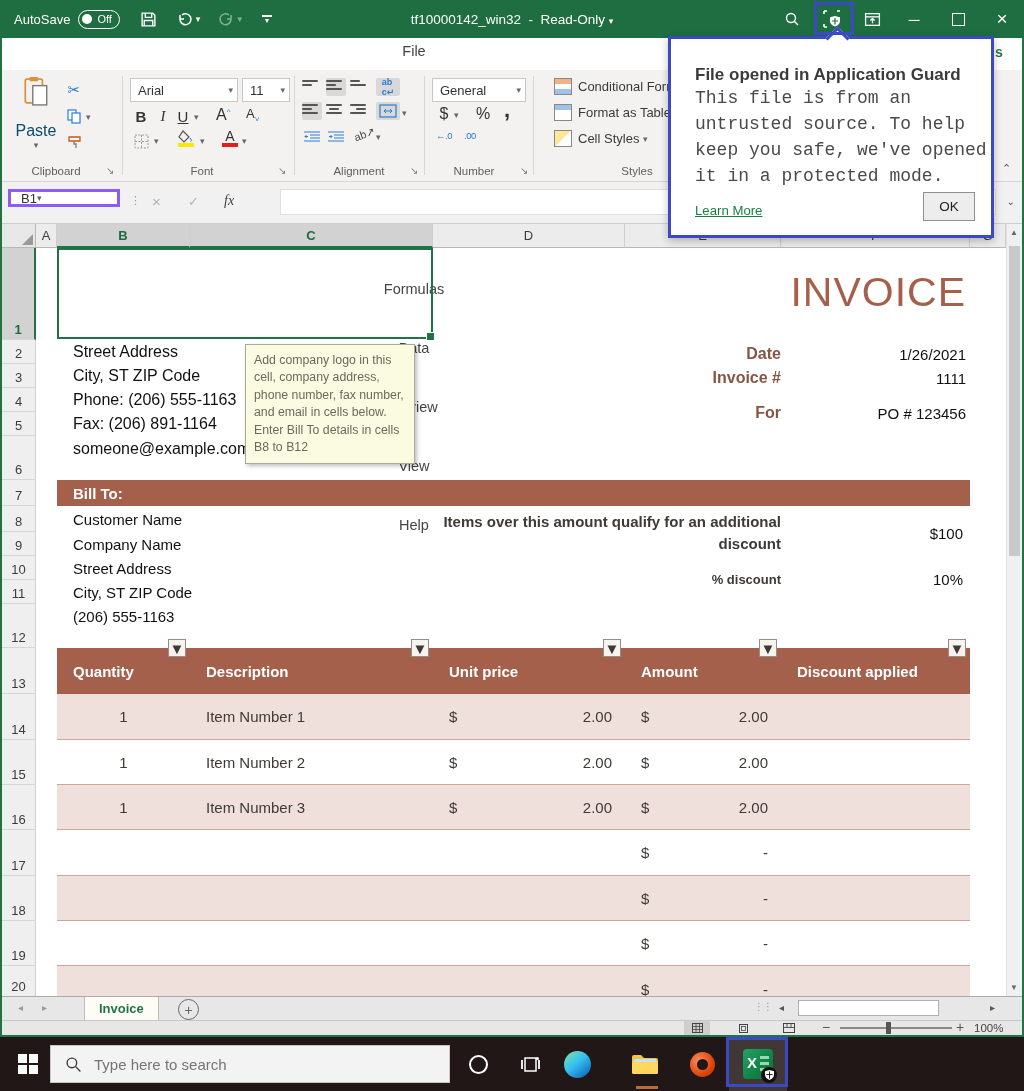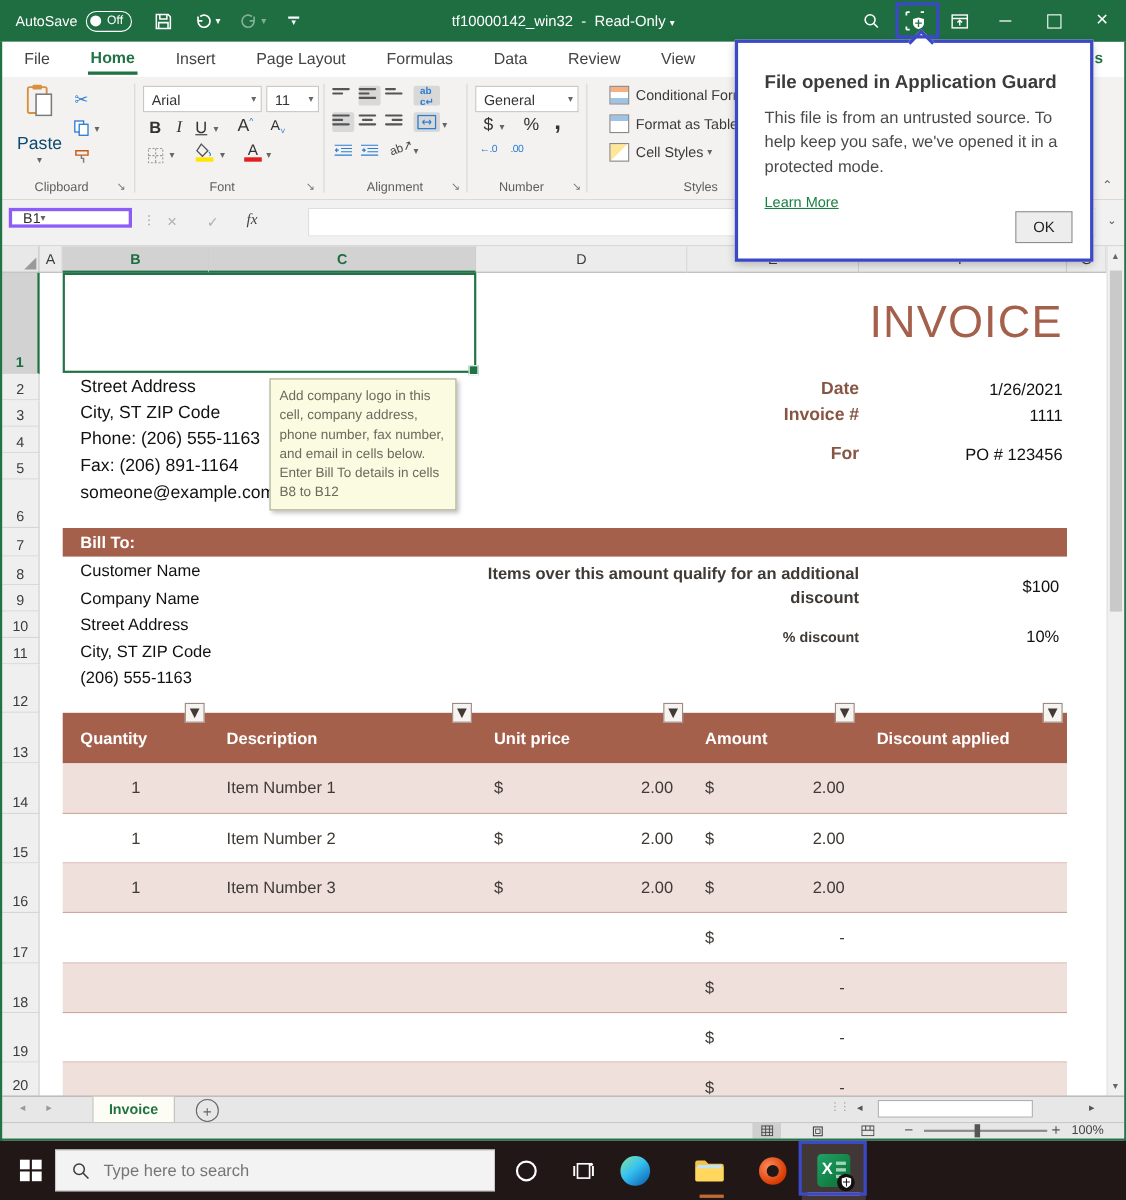--- a/index.html
+++ b/index.html
@@ -7,21 +7,21 @@
        font-family:"Liberation Sans","DejaVu Sans",sans-serif;background:#fff;}
   .abs{position:absolute;}
   .flex{display:flex;align-items:center;}
   
   .titlebar{left:0;top:0;width:1024px;height:38px;background:#1e6e42;color:#fff;}
   .tb-ic{color:#fff;display:flex;align-items:center;justify-content:center;}
   .pill{border:1.5px solid #fff;border-radius:10px;height:17px;padding:0 7px 0 3px;display:flex;align-items:center;gap:5px;font-size:11px;}
   .dot{width:10px;height:10px;border-radius:50%;background:#fff;}
   .winbtn{width:44px;height:38px;display:flex;align-items:center;justify-content:center;font-size:15px;color:#fff;}
   
-  .tabrow{left:2px;top:38px;width:806px;height:32px;background:#fff;display:flex;align-items:center;gap:33px;padding-left:18px;box-sizing:border-box;font-size:14.5px;color:#444;}
+  .tabrow{left:2px;top:38px;width:806px;height:32px;background:#fff;display:flex;align-items:center;gap:33px;padding-left:18px;box-sizing:border-box;font-size:14.5px;color:#444;flex-direction:column;}
   .rtab{padding:5px 2px;}
   .rtab.active{color:#217346;font-weight:bold;border-bottom:3px solid #217346;padding-bottom:4px;}
   
   .ribbon{left:2px;top:70px;width:1020px;height:112px;background:#f3f2f1;border-bottom:1px solid #d8d6d3;box-sizing:border-box;font-size:12px;color:#444;}
   .rgroup-label{position:absolute;bottom:4px;font-size:11.5px;color:#605e5c;text-align:center;}
   .launcher{position:absolute;bottom:5px;font-size:10px;color:#777;}
   .vsep{position:absolute;top:6px;bottom:6px;width:1px;background:#d8d6d3;}
   .combo{background:#fff;border:1px solid #c8c6c4;display:flex;align-items:center;justify-content:space-between;padding:0 4px 0 7px;font-size:13px;color:#333;box-sizing:border-box;}
   .chev{font-size:9px;color:#666;}
   .btn-sq{display:flex;align-items:center;justify-content:center;}
@@ -509,21 +509,21 @@
       </span>
     </span>
     <span class="abs" style="left:636px;top:49px;width:22px;height:3px;background:#c06a38;"></span>
     <span class="abs" style="left:734px;top:47px;width:48px;height:3px;background:#cba3c3;"></span>
   </div>
 
   <div class="popup">
     <span class="popnotch"></span>
     <div style="padding:26px 24px 0 24px;">
       <div style="font-size:17px;color:#3b3b3b;font-weight:600;">File opened in Application Guard</div>
-      <div style="font-size:15px;color:#4a4a4a;margin-top:12px;width:292px;line-height:1.45;">This file is from an untrusted source. To help keep you safe, we've opened it in a protected mode.</div>
+      <div style="font-size:18px;color:#4a4a4a;width:292px;line-height:1.45;font-family:Liberation Mono, monospace;">This file is from an untrusted source. To help keep you safe, we've opened it in a protected mode.</div>
       <div style="font-size:13.2px;color:#1b7f43;text-decoration:underline;margin-top:14px;display:inline-block;">Learn More</div>
     </div>
     <div class="okbtn">OK</div>
   </div>
 
   <div class="annot" style="left:814px;top:2px;width:40px;height:33px;"></div>
   <div class="annot" style="left:726px;top:1037px;width:62px;height:50px;"></div>
 
 </div>
 

